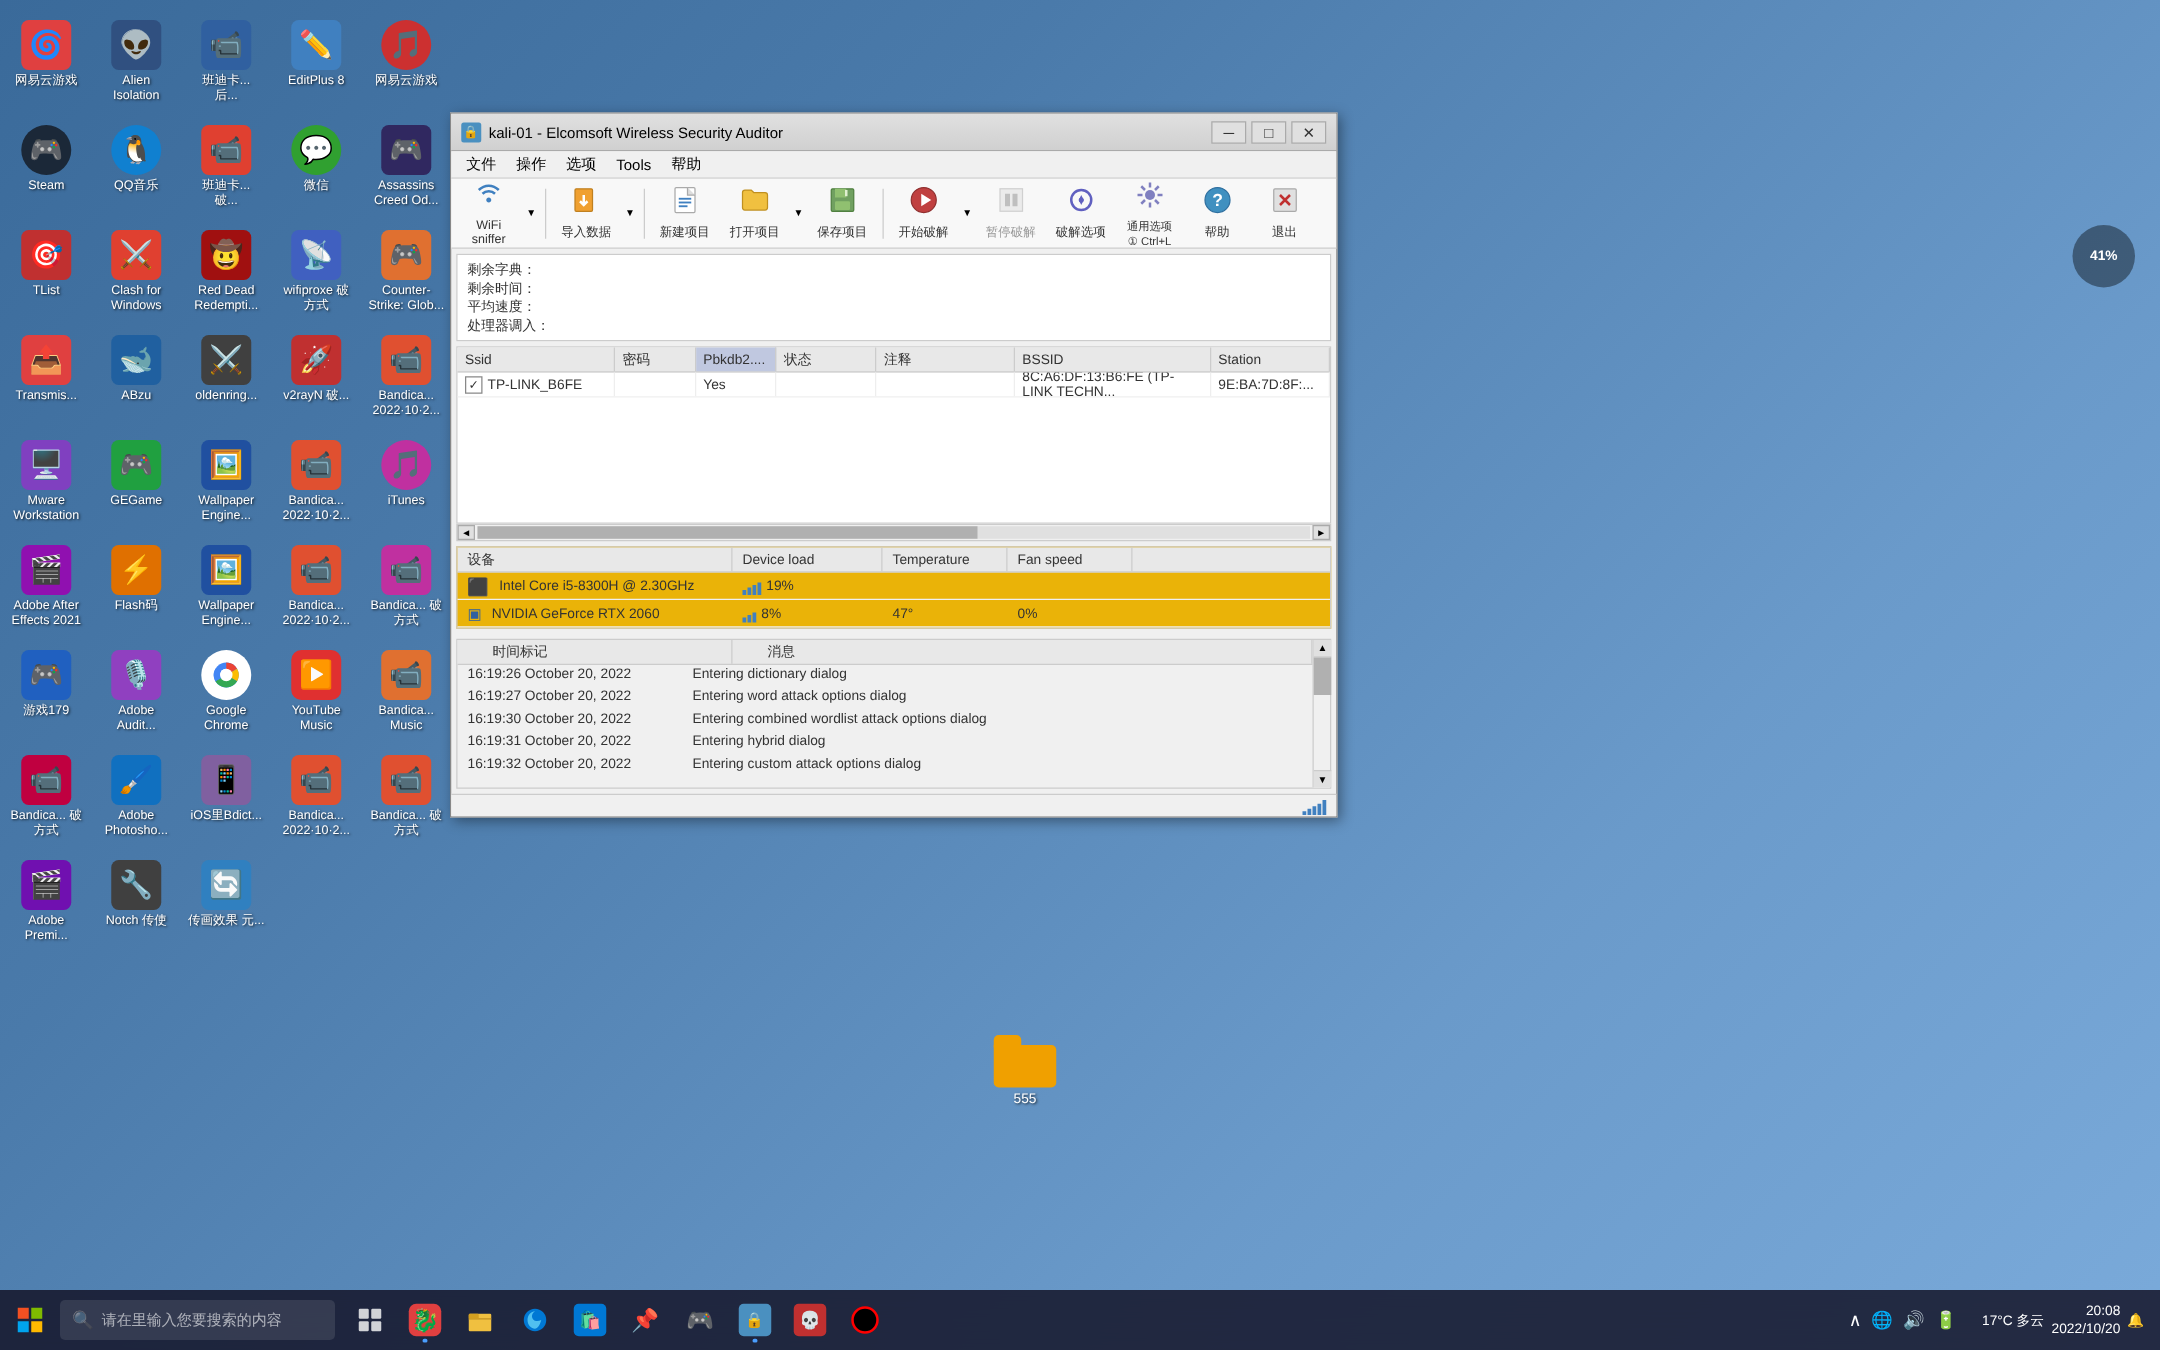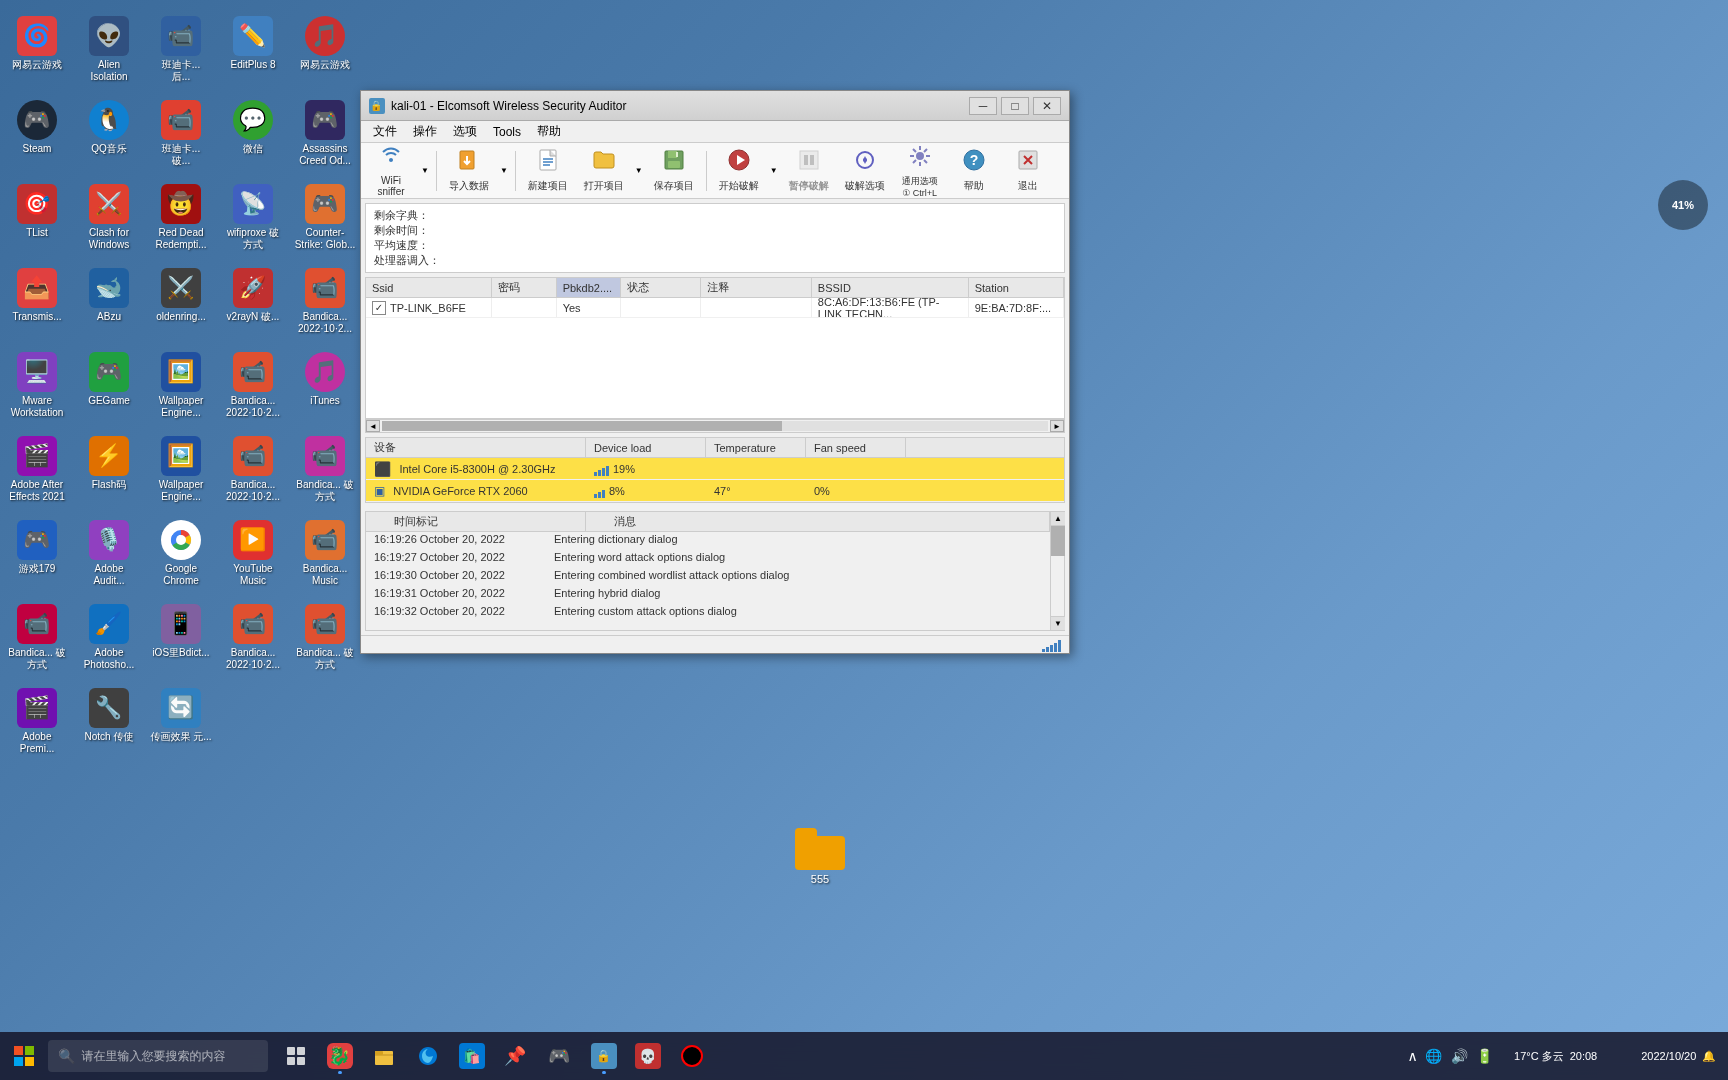--- a/index.html
+++ b/index.html
@@ -338,21 +338,21 @@
       left: 0;
       width: 60%;
       height: 100%;
       background: #b0b0b0;
     }
 
     
     .device-section {
       margin: 4px;
       border: 1px solid #ccc;
-      background: #fde047;
+      background: #eab308;
     }
 
     .device-header {
       display: flex;
       background: #e8e8e8;
       border-bottom: 1px solid #ccc;
       height: 20px;
     }
 
     .device-th {
@@ -547,26 +547,26 @@
     }
 
     .tray-icon {
       color: white;
       font-size: 14px;
       cursor: pointer;
     }
 
     .taskbar-clock {
       display: flex;
+      flex-direction: column;
       align-items: flex-end;
       color: white;
       font-size: 11px;
       line-height: 1.3;
       cursor: pointer;
-      gap: 44px;
     }
 
     .weather-widget {
       position: absolute;
       right: 20px;
       top: 180px;
       background: rgba(0,0,0,0.4);
       color: white;
       border-radius: 50%;
       width: 50px;
@@ -882,21 +882,21 @@
         <div class="btn-icon">
           <svg width="24" height="24" viewBox="0 0 24 24">
             <circle cx="12" cy="12" r="10" fill="#c04040" stroke="#903030" stroke-width="1"></circle>
             <path d="M10 7 L18 12 L10 17 Z" fill="white"></path>
           </svg>
         </div>
         <div>开始破解</div>
       </div>
       <div class="arrow-part">▼</div>
 
-      <div class="toolbar-btn" style="opacity:0.5;font-weight:bold;">
+      <div class="toolbar-btn" style="opacity:0.5;">
         <div class="btn-icon">
           <svg width="24" height="24" viewBox="0 0 24 24">
             <rect x="3" y="3" width="18" height="18" fill="#e0e0e0" stroke="#aaa" stroke-width="1"></rect>
             <rect x="7" y="7" width="4" height="10" fill="#888"></rect>
             <rect x="13" y="7" width="4" height="10" fill="#888"></rect>
           </svg>
         </div>
         <div>暂停破解</div>
       </div>
 

